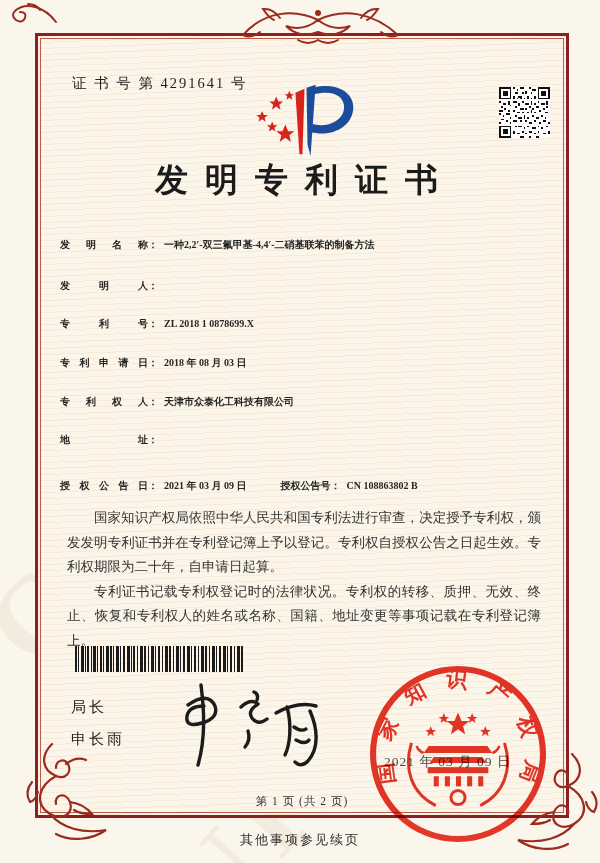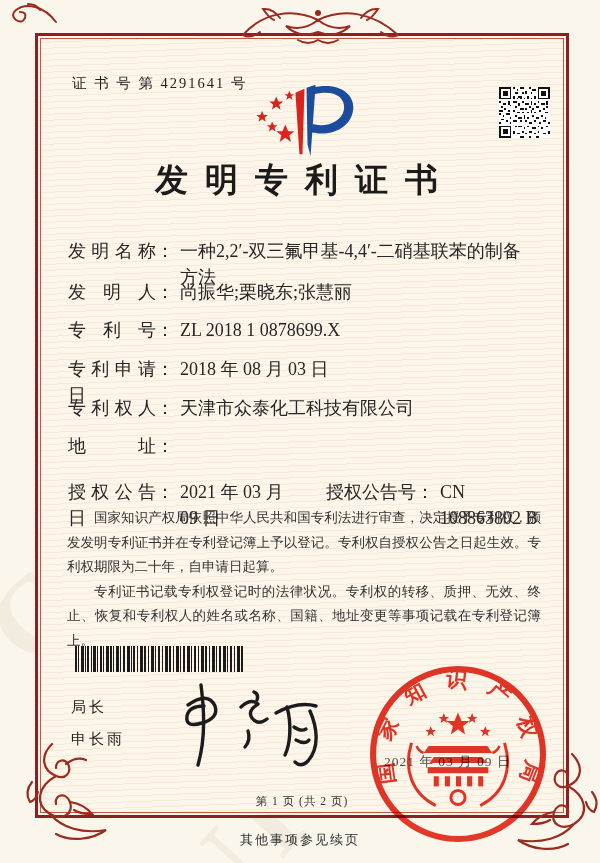--- a/index.html
+++ b/index.html
@@ -13,21 +13,21 @@
          border:3px solid #8b2023;background:#fcf6ea;
          background-image:repeating-linear-gradient(178deg,rgba(214,150,110,0.13) 0 1px,rgba(0,0,0,0) 1px 6px);}
   .frame::before{content:"";position:absolute;left:2px;top:2px;right:2px;bottom:2px;
          border:1px solid #bb5a45;pointer-events:none;}
   .cert-no{position:absolute;left:34px;top:38px;font-size:14.5px;letter-spacing:2px;color:#1f1f1f;}
   .logo{position:absolute;left:214px;top:47px;width:106px;height:74px;}
   .qr{position:absolute;left:461px;top:50px;width:51px;height:53px;}
   .title{position:absolute;left:0;top:122px;width:100%;text-align:center;
          font-size:33px;font-weight:bold;letter-spacing:17px;padding-left:6px;
          box-sizing:border-box;color:#1b1b1b;}
-  .frow{position:absolute;left:30px;width:470px;display:flex;font-size:18px;color:#262626;line-height:1.45;}
+  .frow{position:absolute;left:22px;width:470px;display:flex;font-size:10px;color:#262626;line-height:1.45;font-weight:bold;}
   .flabel{display:inline-block;width:88px;text-align:justify;text-align-last:justify;flex:none;}
   .fcolon{flex:none;margin-right:6px;}
   .fvalue{flex:1;}
   .fpair2{display:flex;margin-left:34px;flex:none;width:212px;}
   .fpair2 .flabel2{flex:none;}
   .paras{position:absolute;left:29px;top:470px;width:474px;font-size:13.5px;
          line-height:1.82;color:#333;text-align:justify;}
   .paras p{margin:0;text-indent:2em;}
   .barcode{position:absolute;left:37px;top:610px;width:168px;height:26px;}
   .director{position:absolute;left:33px;top:662px;font-size:15px;letter-spacing:3px;color:#222;}
@@ -107,21 +107,20 @@
     <div class="title">发明专利证书</div>
 
     <div class="frow" style="top:202px;">
       <span class="flabel">发明名称</span>
       <span class="fcolon">：</span>
       <span class="fvalue">一种2,2′-双三氟甲基-4,4′-二硝基联苯的制备方法</span>
     </div>
     <div class="frow" style="top:243px;">
       <span class="flabel">发明人</span>
       <span class="fcolon">：</span>
-      <span class="fvalue">尚振华;栗晓东;张慧丽</span>
     </div>
     <div class="frow" style="top:281px;">
       <span class="flabel">专利号</span>
       <span class="fcolon">：</span>
       <span class="fvalue">ZL 2018 1 0878699.X</span>
     </div>
     <div class="frow" style="top:320px;">
       <span class="flabel">专利申请日</span>
       <span class="fcolon">：</span>
       <span class="fvalue">2018 年 08 月 03 日</span>

